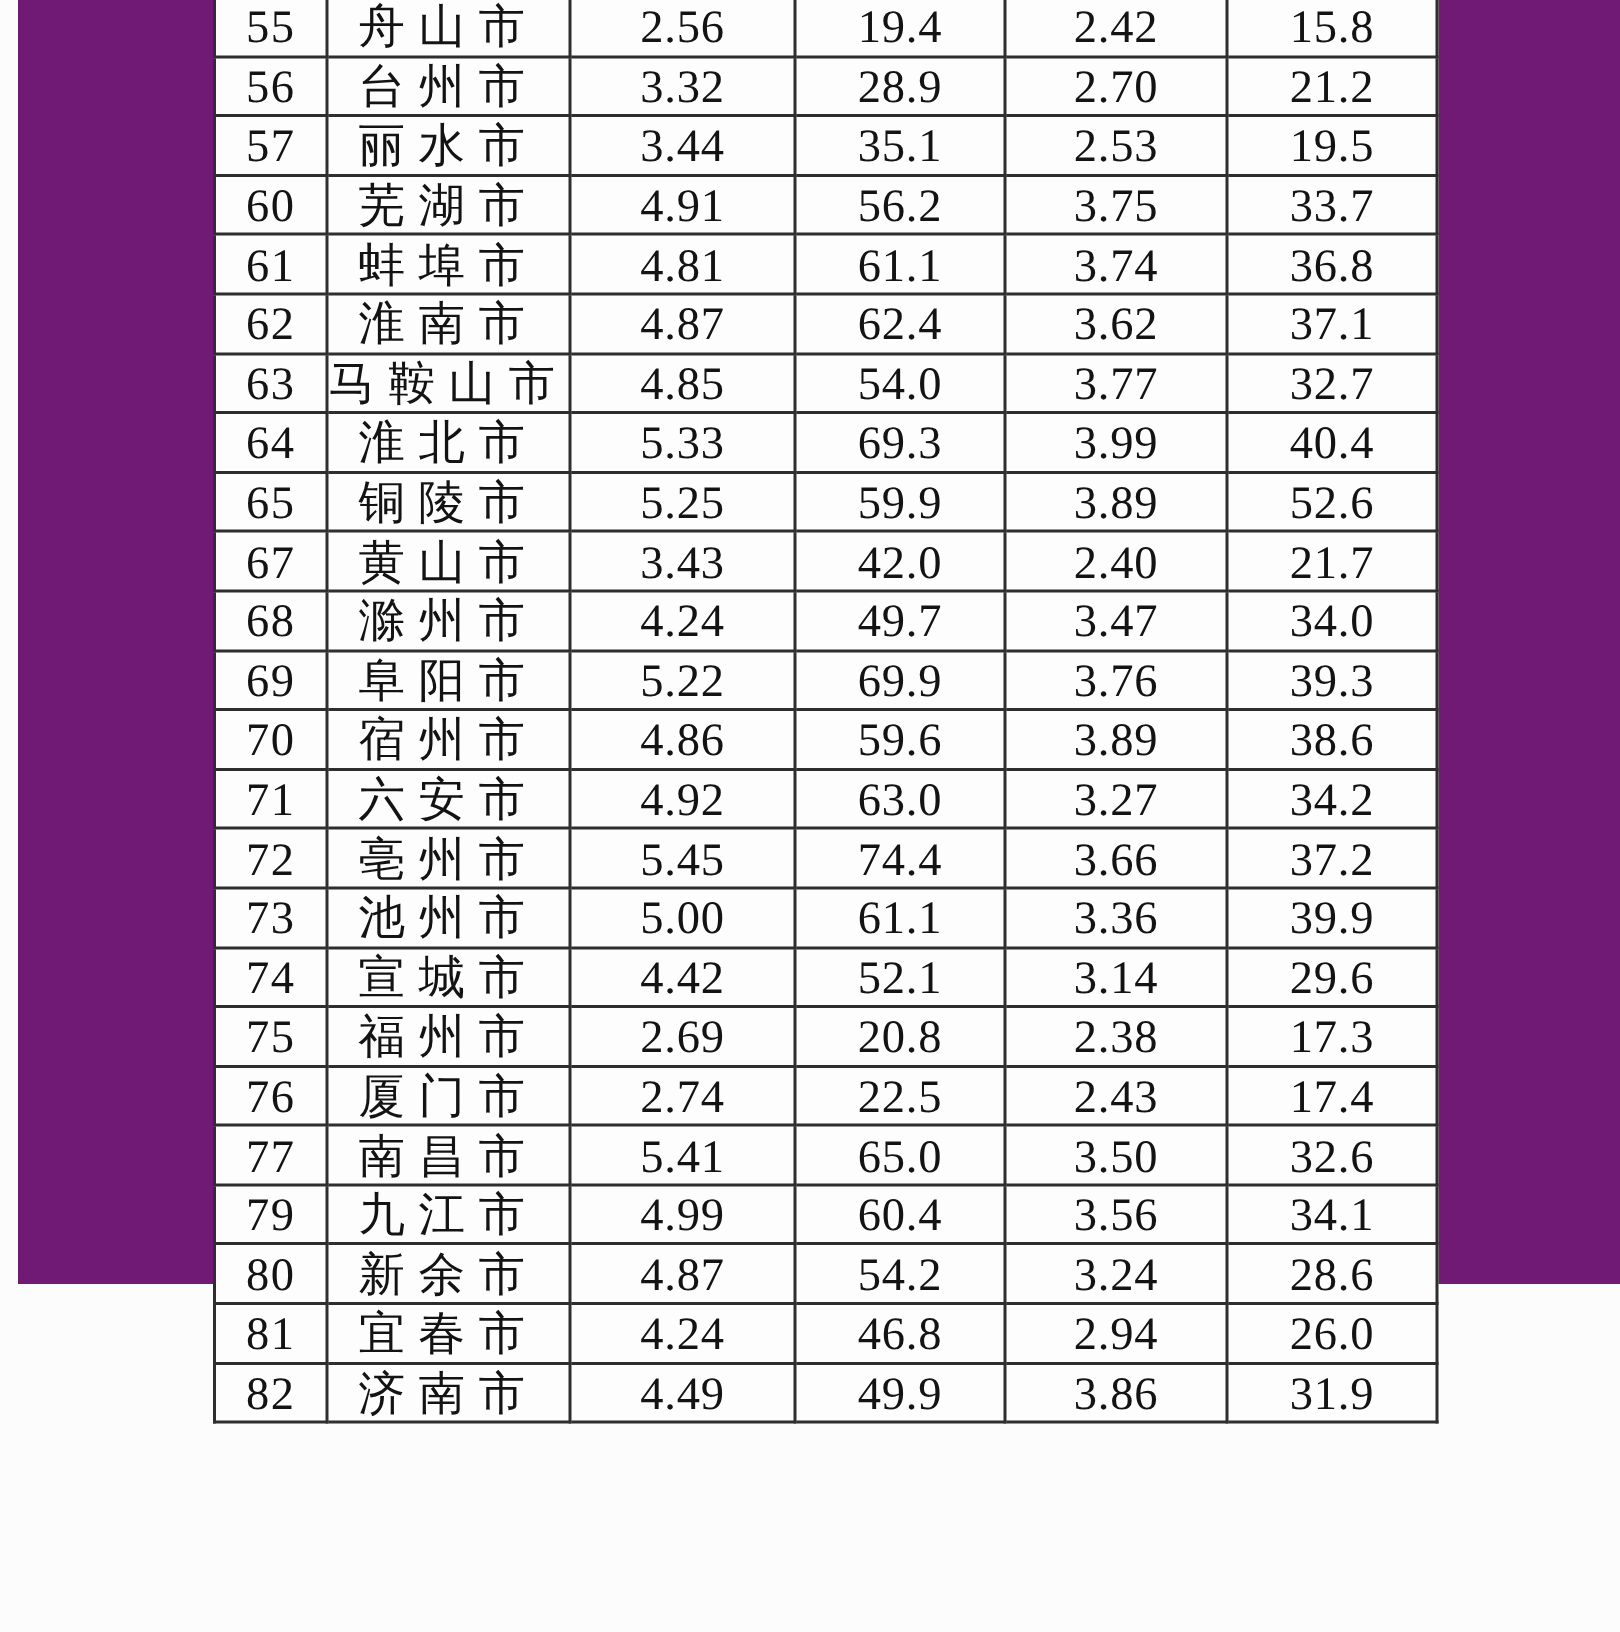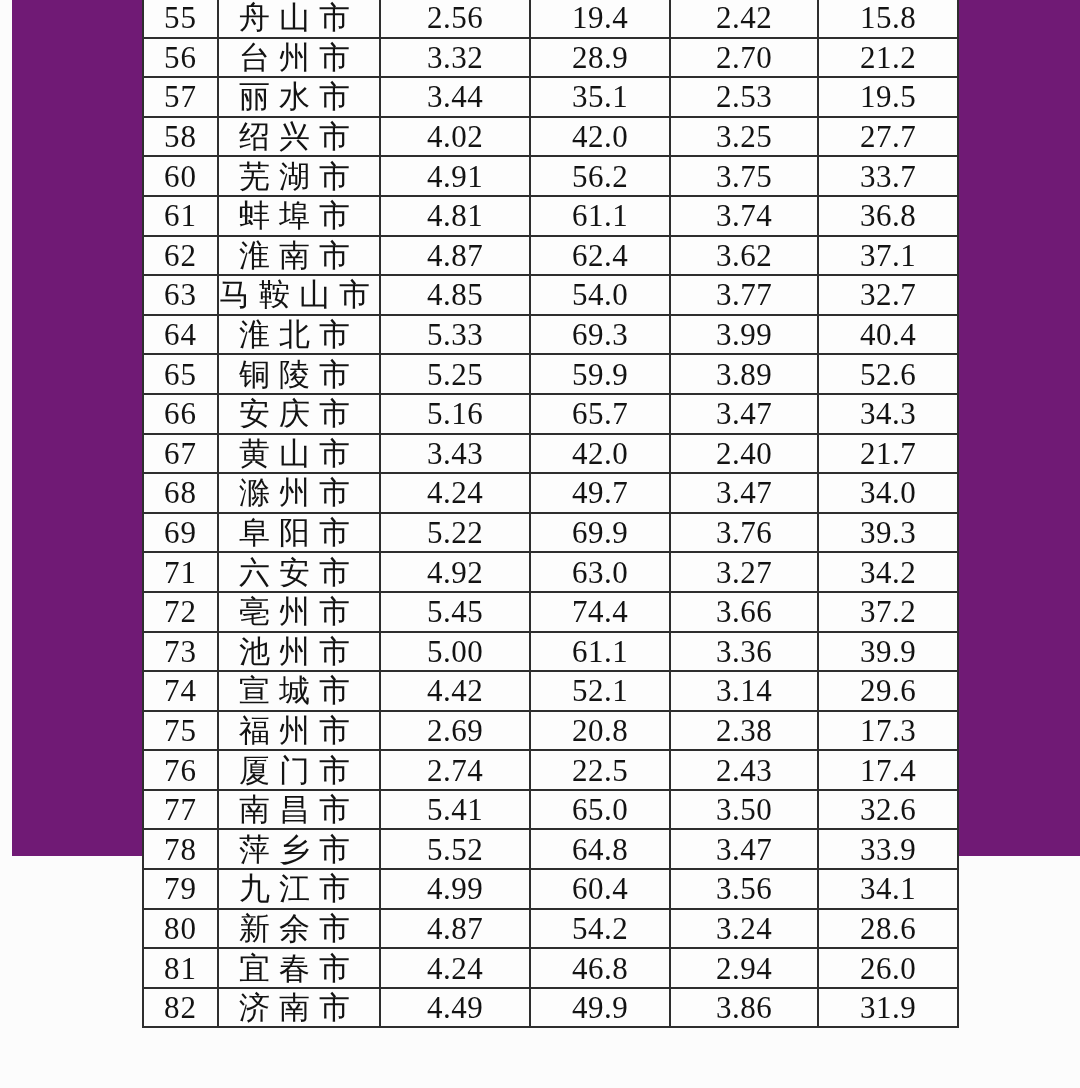--- a/index.html
+++ b/index.html
@@ -86,28 +86,20 @@
   </tr>
         <tr>
     <td class="c-rank">57</td>
     <td class="c-city">丽水市</td>
     <td class="c-num">3.44</td>
     <td class="c-num">35.1</td>
     <td class="c-num">2.53</td>
     <td class="c-num">19.5</td>
   </tr>
         <tr>
-    <td class="c-rank">58</td>
-    <td class="c-city">绍兴市</td>
-    <td class="c-num">4.02</td>
-    <td class="c-num">42.0</td>
-    <td class="c-num">3.25</td>
-    <td class="c-num">27.7</td>
-  </tr>
-        <tr>
     <td class="c-rank">60</td>
     <td class="c-city">芜湖市</td>
     <td class="c-num">4.91</td>
     <td class="c-num">56.2</td>
     <td class="c-num">3.75</td>
     <td class="c-num">33.7</td>
   </tr>
         <tr>
     <td class="c-rank">61</td>
     <td class="c-city">蚌埠市</td>
@@ -142,28 +134,20 @@
   </tr>
         <tr>
     <td class="c-rank">65</td>
     <td class="c-city">铜陵市</td>
     <td class="c-num">5.25</td>
     <td class="c-num">59.9</td>
     <td class="c-num">3.89</td>
     <td class="c-num">52.6</td>
   </tr>
         <tr>
-    <td class="c-rank">66</td>
-    <td class="c-city">安庆市</td>
-    <td class="c-num">5.16</td>
-    <td class="c-num">65.7</td>
-    <td class="c-num">3.47</td>
-    <td class="c-num">34.3</td>
-  </tr>
-        <tr>
     <td class="c-rank">67</td>
     <td class="c-city">黄山市</td>
     <td class="c-num">3.43</td>
     <td class="c-num">42.0</td>
     <td class="c-num">2.40</td>
     <td class="c-num">21.7</td>
   </tr>
         <tr>
     <td class="c-rank">68</td>
     <td class="c-city">滁州市</td>
@@ -174,20 +158,28 @@
   </tr>
         <tr>
     <td class="c-rank">69</td>
     <td class="c-city">阜阳市</td>
     <td class="c-num">5.22</td>
     <td class="c-num">69.9</td>
     <td class="c-num">3.76</td>
     <td class="c-num">39.3</td>
   </tr>
         <tr>
+    <td class="c-rank">70</td>
+    <td class="c-city">宿州市</td>
+    <td class="c-num">4.86</td>
+    <td class="c-num">59.6</td>
+    <td class="c-num">3.89</td>
+    <td class="c-num">38.6</td>
+  </tr>
+        <tr>
     <td class="c-rank">71</td>
     <td class="c-city">六安市</td>
     <td class="c-num">4.92</td>
     <td class="c-num">63.0</td>
     <td class="c-num">3.27</td>
     <td class="c-num">34.2</td>
   </tr>
         <tr>
     <td class="c-rank">72</td>
     <td class="c-city">亳州市</td>
@@ -230,28 +222,20 @@
   </tr>
         <tr>
     <td class="c-rank">77</td>
     <td class="c-city">南昌市</td>
     <td class="c-num">5.41</td>
     <td class="c-num">65.0</td>
     <td class="c-num">3.50</td>
     <td class="c-num">32.6</td>
   </tr>
         <tr>
-    <td class="c-rank">78</td>
-    <td class="c-city">萍乡市</td>
-    <td class="c-num">5.52</td>
-    <td class="c-num">64.8</td>
-    <td class="c-num">3.47</td>
-    <td class="c-num">33.9</td>
-  </tr>
-        <tr>
     <td class="c-rank">79</td>
     <td class="c-city">九江市</td>
     <td class="c-num">4.99</td>
     <td class="c-num">60.4</td>
     <td class="c-num">3.56</td>
     <td class="c-num">34.1</td>
   </tr>
         <tr>
     <td class="c-rank">80</td>
     <td class="c-city">新余市</td>

